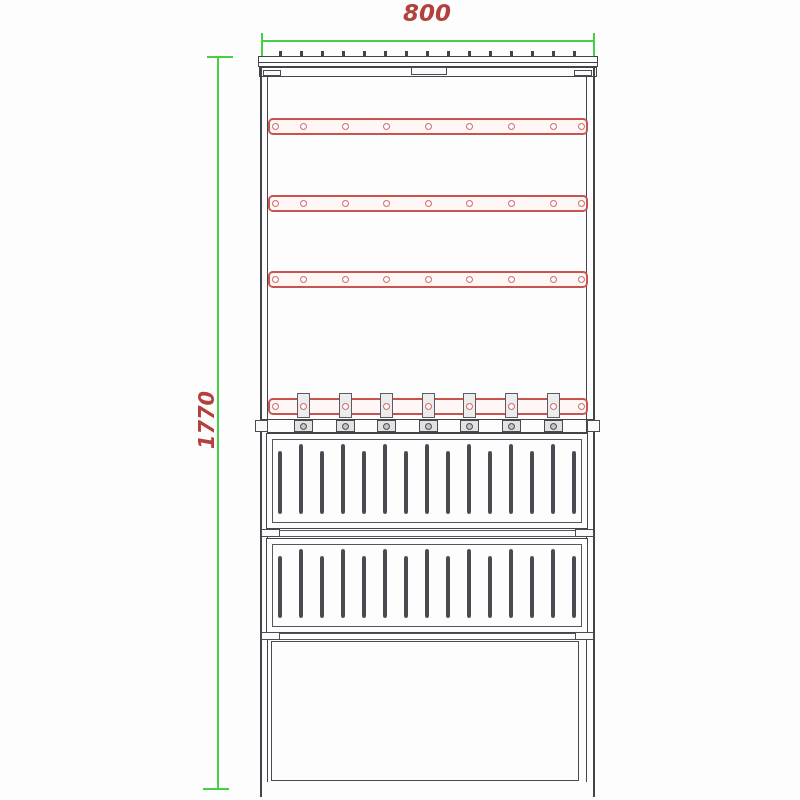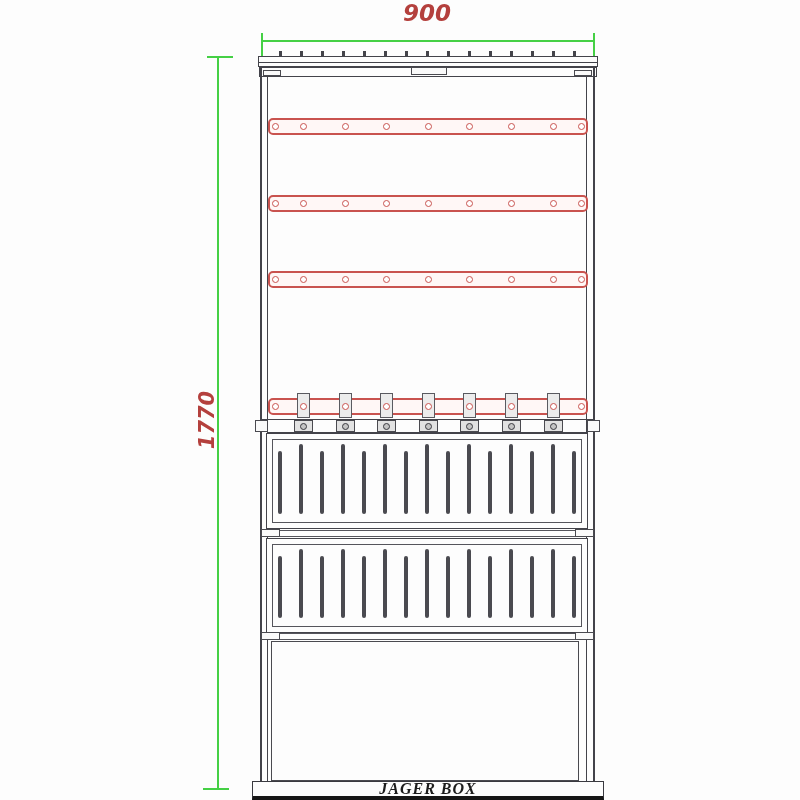--- a/index.html
+++ b/index.html
@@ -25,21 +25,21 @@
   .nameplate{border:1.6px solid #3a3a40;border-bottom:4px solid #161616;background:#fdfdfd;
              display:flex;align-items:center;justify-content:center;}
   .nameplate span{font-family:"Liberation Serif",serif;font-weight:bold;font-style:italic;
                   font-size:16px;letter-spacing:1px;color:#1d1d1d;}
 </style>
 </head>
 <body>
 
 <div class="canvas">
 
-  <div class="abs dim-label" style="left:385px;top:0px;width:84px;font-size:23px;">900</div>
+  <div class="abs dim-label" style="left:385px;top:0px;width:84px;font-size:23px;">800</div>
   <div class="abs dim-line" style="left:262px;top:40px;width:332px;height:2px;"></div>
   <div class="abs dim-line" style="left:261px;top:33px;width:2px;height:24px;"></div>
   <div class="abs dim-line" style="left:593px;top:33px;width:2px;height:24px;"></div>
 
   <div class="abs dim-line" style="left:217px;top:57px;width:2px;height:733px;"></div>
   <div class="abs dim-line" style="left:207px;top:56px;width:26px;height:2px;"></div>
   <div class="abs dim-line" style="left:203px;top:788px;width:26px;height:2px;"></div>
   <div class="abs dim-label" style="left:172px;top:408px;width:70px;font-size:21px;transform:rotate(-90deg);">1770</div>
 
   <div class="abs outline" style="left:258px;top:56px;width:340px;height:11px;"></div>
@@ -76,23 +76,20 @@
   <div class="abs outline" style="left:266px;top:538px;width:322px;height:95px;"></div>
   <div class="abs thin-outline" style="left:272px;top:544px;width:310px;height:83px;"></div>
   <div id="slots2"></div>
 
   <div class="abs thin-outline" style="left:268px;top:633px;width:320px;height:7px;"></div>
   <div class="abs tab" style="left:261px;top:632px;width:19px;height:8px;"></div>
   <div class="abs tab" style="left:575px;top:632px;width:19px;height:8px;"></div>
 
   <div class="abs thin-outline" style="left:271px;top:641px;width:308px;height:140px;border-color:#4a4a50;"></div>
 
-  <div class="abs nameplate" style="left:252px;top:781px;width:352px;height:19px;">
-    <span>JAGER BOX</span>
-  </div>
 
 <div class="abs tick" style="left: 278.5px; top: 51px; width: 3px; height: 6px;"></div>
     <div class="abs tick" style="left: 299.5px; top: 51px; width: 3px; height: 6px;"></div>
     <div class="abs tick" style="left: 320.5px; top: 51px; width: 3px; height: 6px;"></div>
     <div class="abs tick" style="left: 341.5px; top: 51px; width: 3px; height: 6px;"></div>
     <div class="abs tick" style="left: 362.5px; top: 51px; width: 3px; height: 6px;"></div>
     <div class="abs tick" style="left: 383.5px; top: 51px; width: 3px; height: 6px;"></div>
     <div class="abs tick" style="left: 404.5px; top: 51px; width: 3px; height: 6px;"></div>
     <div class="abs tick" style="left: 425.5px; top: 51px; width: 3px; height: 6px;"></div>
     <div class="abs tick" style="left: 446.5px; top: 51px; width: 3px; height: 6px;"></div>

